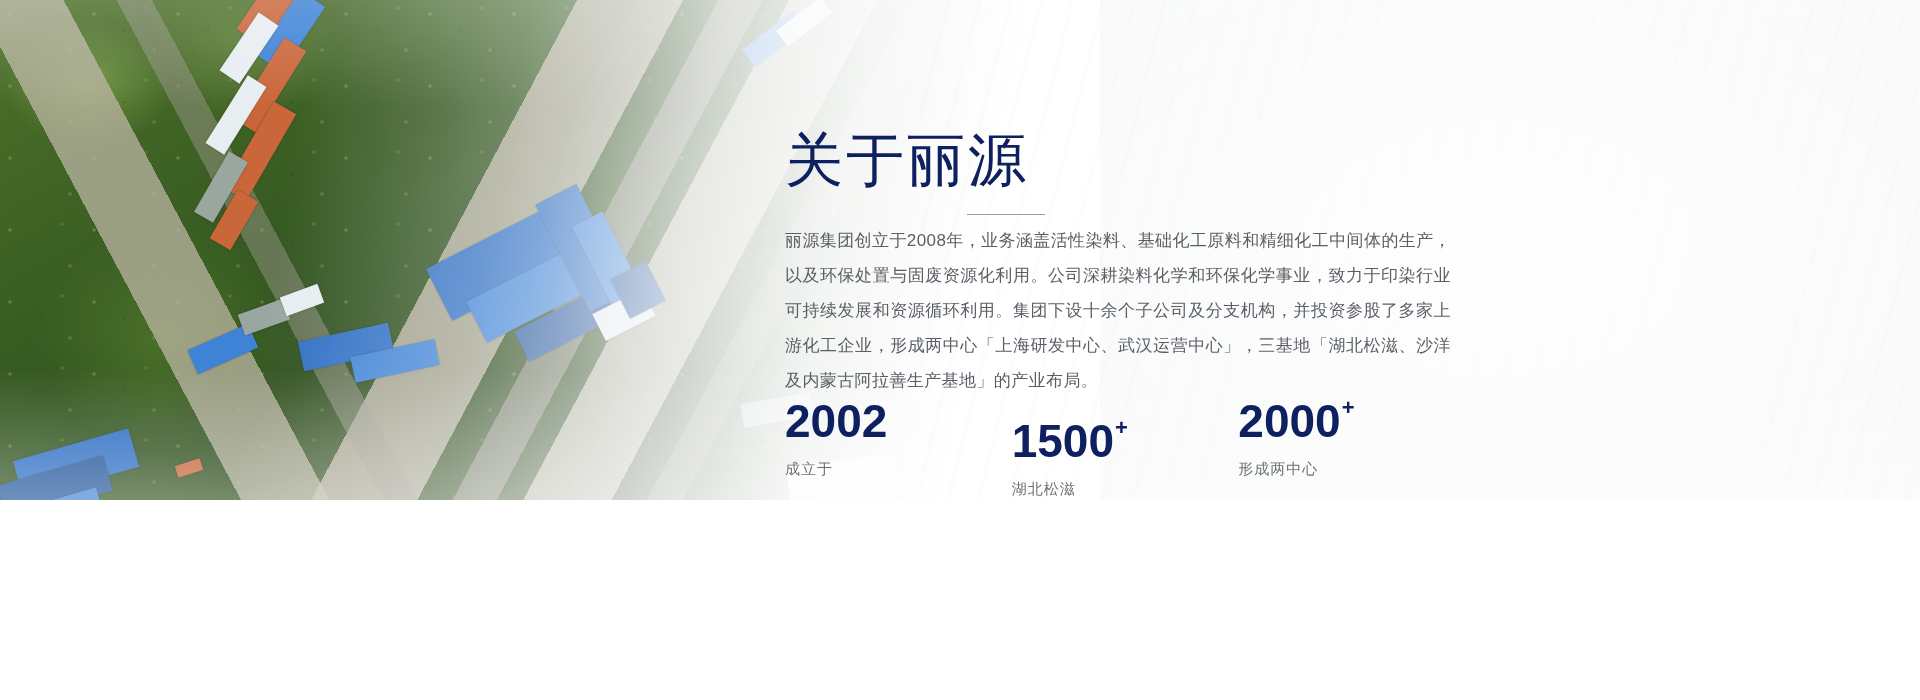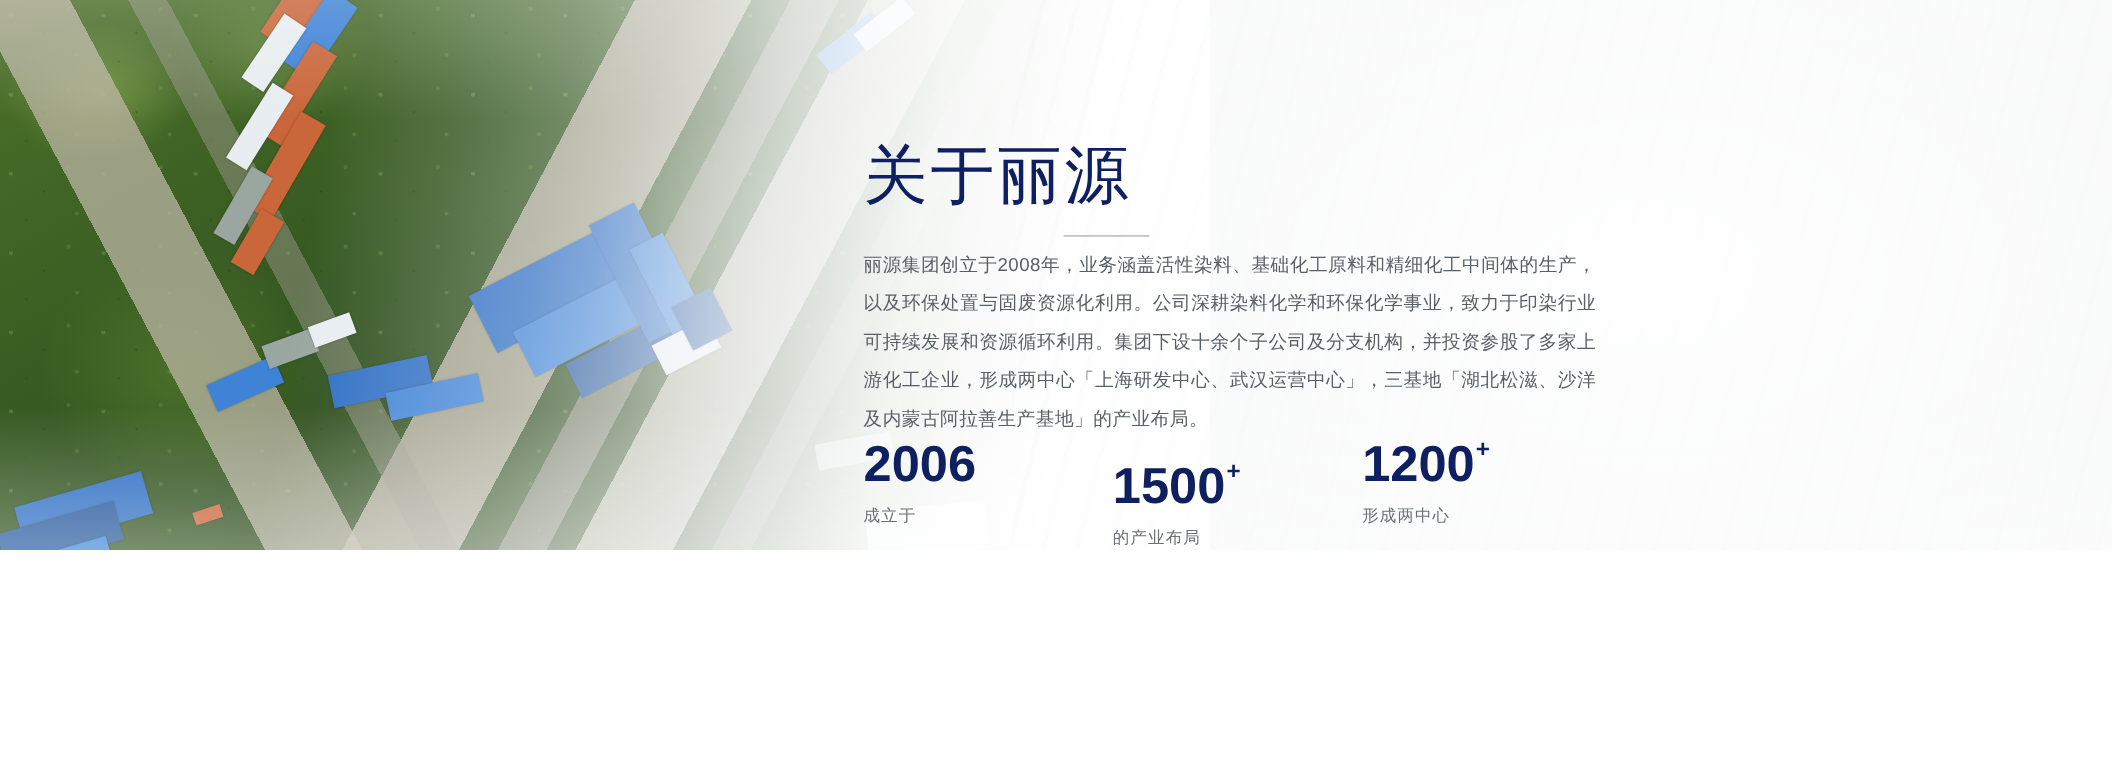--- a/index.html
+++ b/index.html
@@ -187,34 +187,34 @@
     <h1 class="title">关于丽源</h1>
 
     <div class="divider"></div>
 
     <p class="desc">丽源集团创立于2008年，业务涵盖活性染料、基础化工原料和精细化工中间体的生产，以及环保处置与固废资源化利用。公司深耕染料化学和环保化学事业，致力于印染行业可持续发展和资源循环利用。集团下设十余个子公司及分支机构，并投资参股了多家上游化工企业，形成两中心「上海研发中心、武汉运营中心」，三基地「湖北松滋、沙洋及内蒙古阿拉善生产基地」的产业布局。</p>
 
     <div class="stats">
 
       <div class="stat">
         <div class="stat-num">
-          <span>2006</span><span class="stat-sup"></span>
+          <span>2002</span><span class="stat-sup"></span>
         </div>
         <div class="stat-label">成立于</div>
       </div>
 
       <div class="stat">
         <div class="stat-num">
           <span>1500</span><span class="stat-sup">+</span>
         </div>
-        <div class="stat-label">的产业布局</div>
+        <div class="stat-label">湖北松滋</div>
       </div>
 
       <div class="stat">
         <div class="stat-num">
-          <span>1200</span><span class="stat-sup">+</span>
+          <span>2000</span><span class="stat-sup">+</span>
         </div>
         <div class="stat-label">形成两中心</div>
       </div>
 
     </div>
   </div>
 </div>
 
 </body></html>

